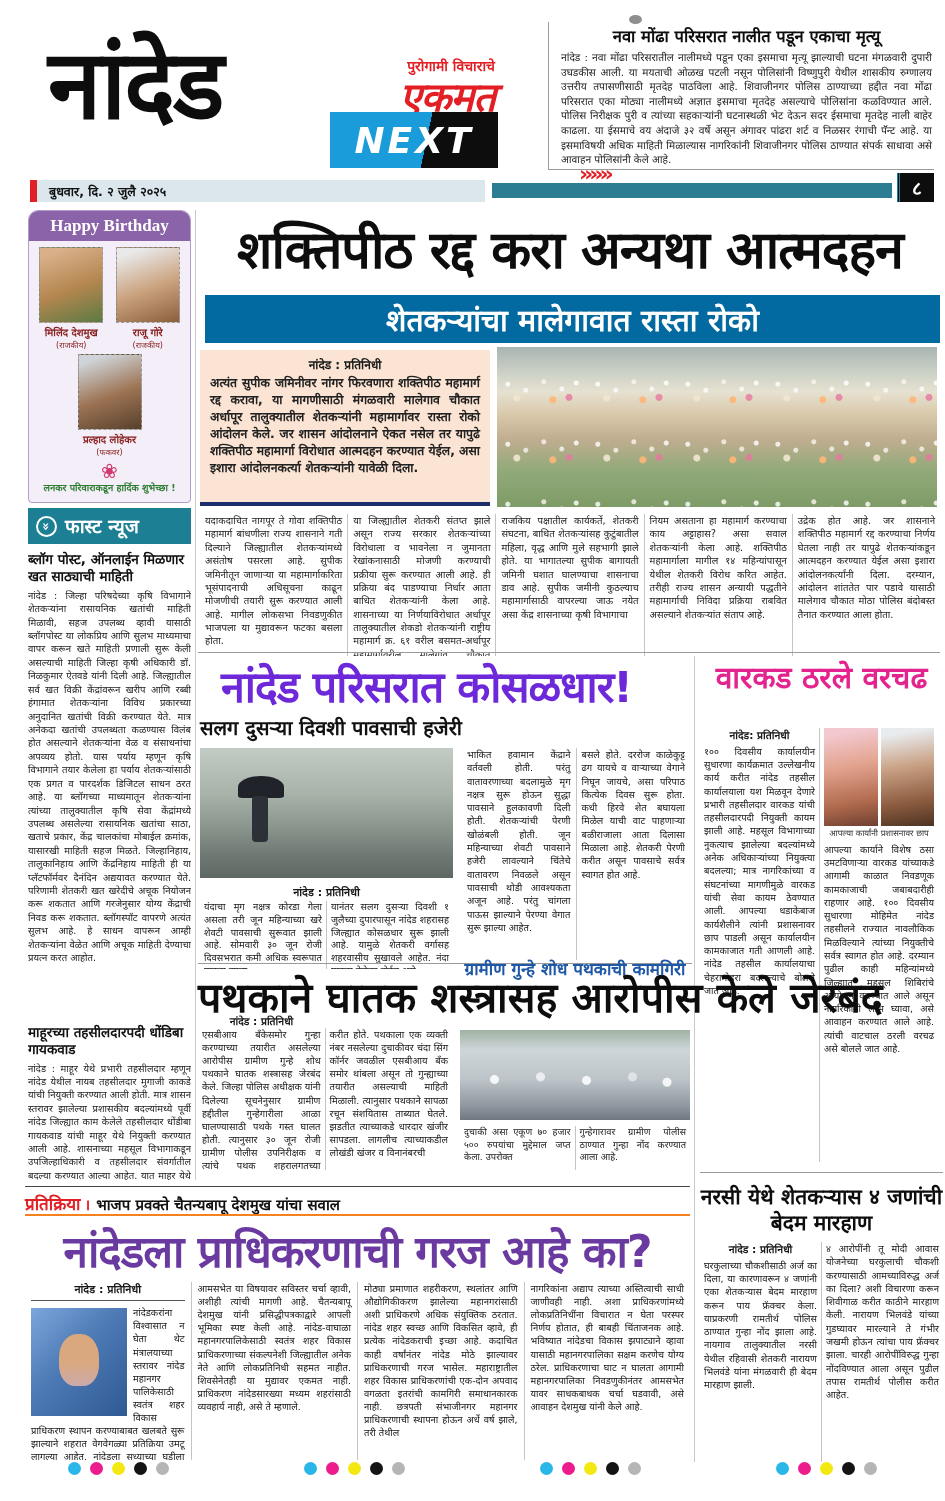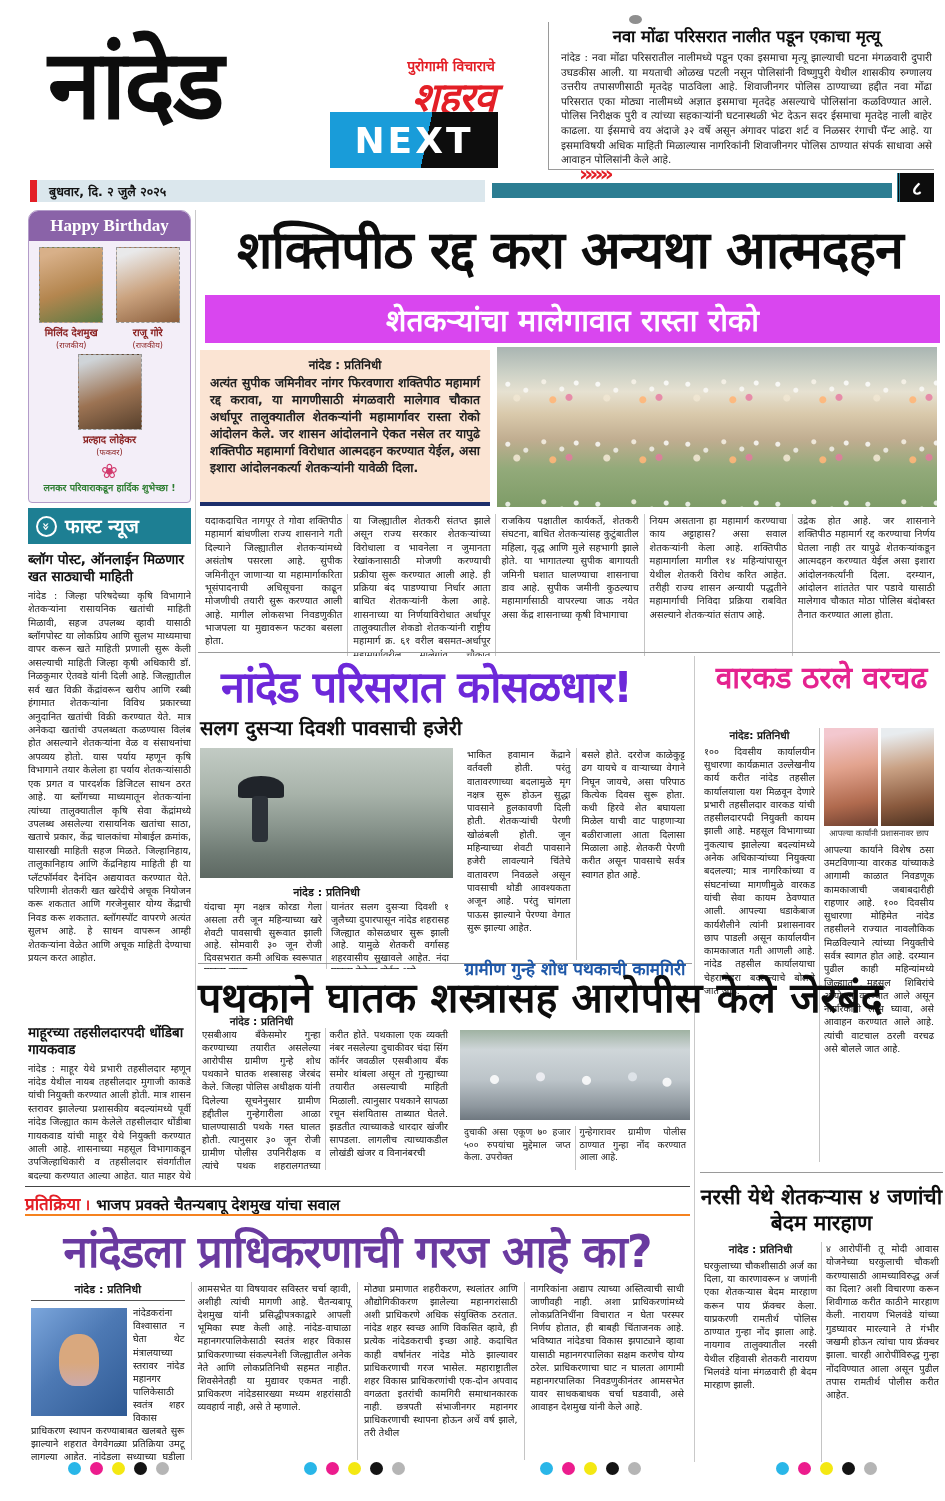--- a/index.html
+++ b/index.html
@@ -5,21 +5,21 @@
   html,body{margin:0;padding:0;background:#fff;}
   *{box-sizing:border-box;}
   body{font-family:"DejaVu Sans","Liberation Sans",sans-serif;color:#1a1a1a;}
   #page{position:relative;width:945px;height:1501px;background:#fff;overflow:hidden;}
 
   
   .masthead-title{position:absolute;left:48px;top:30px;font-size:96px;line-height:1.15;font-weight:900;color:#0d0d0d;letter-spacing:-2px;}
   .tagline-top{position:absolute;left:330px;top:56px;width:165px;text-align:right;font-size:14px;font-weight:bold;color:#e31f26;}
   .brand{position:absolute;left:318px;top:68px;width:177px;text-align:right;font-size:40px;font-weight:900;color:#e31f26;font-style:italic;letter-spacing:-1px;}
   .next-box{position:absolute;left:330px;top:112px;width:168px;height:56px;background:linear-gradient(102deg,#199cd9 57%,#0d0d0d 57%);display:flex;align-items:center;justify-content:center;}
-  .next-box span{color:#fff;font-weight:900;font-size:36px;letter-spacing:3px;}
+  .next-box span{color:#fff;font-weight:900;font-size:36px;letter-spacing:3px;font-style:italic;}
   .date-strip{position:absolute;left:30px;top:180px;width:455px;height:22px;background:#dbe7ed;display:flex;align-items:center;}
   .date-strip .red-bar{width:7px;height:22px;background:#e31f26;margin-right:12px;}
   .date-strip .date-text{font-size:12.5px;font-weight:bold;color:#111;}
   .teal-bar{position:absolute;left:492px;top:183px;width:400px;height:15px;background:#2c7d92;}
   .page-no-box{position:absolute;left:897px;top:173px;width:37px;height:29px;background:#0d0d0d;color:#fff;display:flex;align-items:center;justify-content:center;font-size:19px;font-weight:bold;border-left:3px double #2c7d92;}
 
   
   .brief{position:absolute;left:548px;top:22px;width:386px;height:148px;border-left:1px solid #9a9a9a;border-bottom:1px solid #9a9a9a;padding:2px 2px 4px 12px;}
   .brief .dot{position:absolute;left:80px;top:-7px;width:13px;height:9px;border-radius:50%;background:#8f8f8f;}
   .brief h2{margin:0 0 3px 0;font-size:16.5px;font-weight:900;text-align:center;color:#0d0d0d;}
@@ -47,21 +47,21 @@
   .fn-icon{width:21px;height:21px;border:2px solid #fff;border-radius:50%;display:flex;align-items:center;justify-content:center;margin-right:8px;font-size:13px;line-height:1;}
   .fn-icon span{display:inline-block;transform:rotate(90deg);font-weight:bold;}
   .fastnews .hdr .t{font-size:19px;font-weight:900;}
   .fn-art h3{margin:7px 0 4px 0;font-size:13.5px;line-height:1.25;font-weight:900;color:#111;}
   .fn-art p{margin:0;font-size:9.6px;line-height:1.4;text-align:justify;color:#222;}
   .fn-b1{height:428px;overflow:hidden;}
   .fn-b2{height:158px;overflow:hidden;}
 
   
   .lead-headline{position:absolute;left:200px;top:212px;width:740px;text-align:center;font-size:52px;font-weight:900;color:#0d0d0d;white-space:nowrap;letter-spacing:-1px;}
-  .green-banner{position:absolute;left:205px;top:295px;width:735px;height:48px;background:#d946ef;display:flex;align-items:center;justify-content:center;}
+  .green-banner{position:absolute;left:205px;top:295px;width:735px;height:48px;background:#0369a1;display:flex;align-items:center;justify-content:center;}
   .green-banner span{color:#fff;font-size:30px;font-weight:900;}
   .lead-box{position:absolute;left:200px;top:350px;width:290px;height:156px;background:#fbe4d3;border-bottom:4px solid #1c2e6b;padding:6px 10px;}
   .lead-box .by{text-align:center;font-size:12px;font-weight:bold;margin-bottom:2px;}
   .lead-box p{margin:0;font-size:12.3px;line-height:1.38;font-weight:bold;text-align:justify;color:#222;}
   .photo{position:relative;overflow:hidden;}
   .ph-crowd{position:absolute;left:497px;top:347px;width:440px;height:160px;background:linear-gradient(180deg,#a9b5b2 0%,#ccd1c6 16%,#e6e1d1 28%,#d9c9ab 42%,#c0ad90 58%,#93aa7a 76%,#7e9c67 100%);}
   .crowd-texture{position:absolute;inset:0;background-image:radial-gradient(circle at 12% 62%,rgba(255,255,255,.8) 2px,transparent 3px),radial-gradient(circle at 32% 72%,rgba(255,255,255,.7) 2px,transparent 3px),radial-gradient(circle at 52% 58%,rgba(250,245,235,.8) 2px,transparent 3px),radial-gradient(circle at 72% 70%,rgba(255,255,255,.7) 2px,transparent 3px),radial-gradient(circle at 88% 60%,rgba(255,255,255,.8) 2px,transparent 3px),radial-gradient(circle at 22% 85%,rgba(240,230,210,.9) 3px,transparent 4px),radial-gradient(circle at 62% 88%,rgba(255,182,120,.9) 3px,transparent 4px),radial-gradient(circle at 80% 84%,rgba(230,120,160,.8) 3px,transparent 4px);background-size:90px 60px;}
   .cols5{position:absolute;left:200px;top:514px;width:740px;height:142px;display:flex;overflow:hidden;}
   .cols5 .col{flex:1;padding:0 5px;font-size:9.7px;line-height:1.38;text-align:justify;color:#222;overflow:hidden;}
   .cols5 .col + .col{border-left:1px solid #c4c4c4;}
@@ -136,21 +136,21 @@
   .dot13{width:13px;height:13px;border-radius:50%;}
   .d-c{background:#29b6e8;} .d-m{background:#ec1c8d;} .d-y{background:#f4e812;} .d-k{background:#141414;} .d-g{background:#b5b5b5;}
 </style>
 </head>
 <body>
 
 <div id="page">
 
   <div class="masthead-title">नांदेड</div>
   <div class="tagline-top">पुरोगामी विचाराचे</div>
-  <div class="brand">शहरव</div>
+  <div class="brand">एकमत</div>
   <div class="next-box">
     <span>NEXT</span>
   </div>
   <div class="date-strip">
     <div class="red-bar"></div>
     <div class="date-text">बुधवार, दि. २ जुलै २०२५</div>
   </div>
   <div class="teal-bar"></div>
   <div class="page-no-box">८</div>
 

